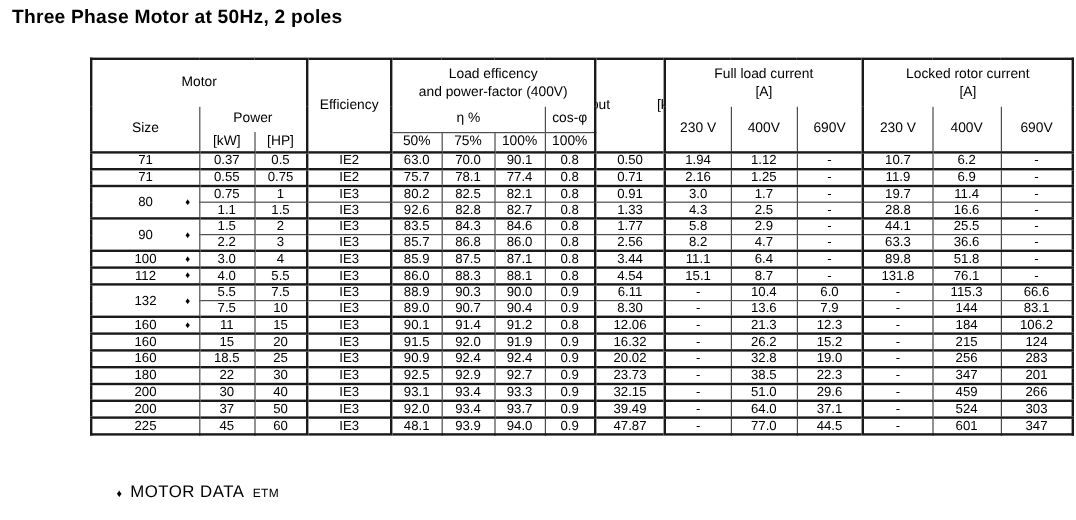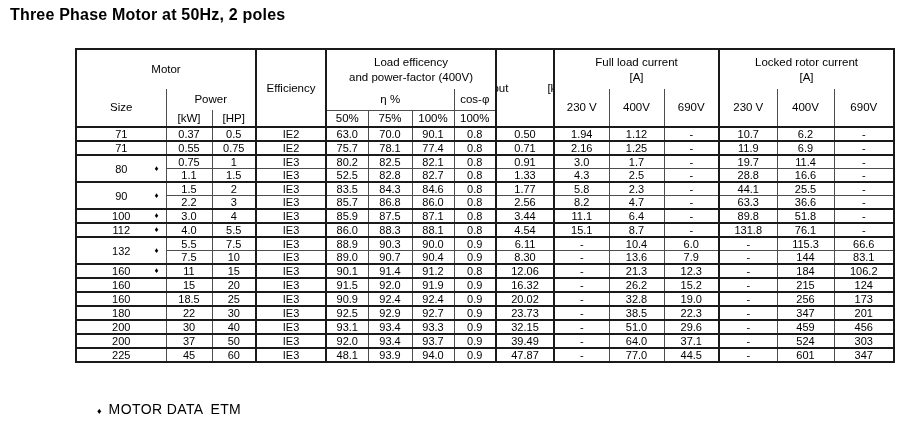--- a/index.html
+++ b/index.html
@@ -48,21 +48,21 @@
   .input-stack{
     height:74px;display:flex;flex-direction:row;
     justify-content:center;align-items:center;gap:39px;
   }
   .footnote{
     position:absolute;left:97px;top:401px;
     display:flex;align-items:baseline;gap:7px;
   }
   .footnote .fn-dia{font-size:9px;}
   .footnote .fn-label{font-size:14px;letter-spacing:0.4px;}
-  .footnote .fn-etm{font-size:14px;letter-spacing:0.3px;}
+  .footnote .fn-etm{font-size:10px;letter-spacing:0.3px;}
 </style>
 </head>
 <body>
 
 <div class="page-title">Three Phase Motor at 50Hz, 2 poles</div>
 
 <table class="motor-table">
   <colgroup>
       <col style="width: 90px;">
       <col style="width: 46px;">
@@ -173,21 +173,21 @@
         <td>1.7</td>
         <td>-</td>
         <td class="bl2">19.7</td>
         <td>11.4</td>
         <td>-</td>
       </tr>
       <tr>
         <td>1.1</td>
         <td>1.5</td>
         <td class="bl2">IE3</td>
-        <td class="bl2">52.5</td>
+        <td class="bl2">92.6</td>
         <td>82.8</td>
         <td>82.7</td>
         <td>0.8</td>
         <td class="bl2">1.33</td>
         <td class="bl2">4.3</td>
         <td>2.5</td>
         <td>-</td>
         <td class="bl2">28.8</td>
         <td>16.6</td>
         <td>-</td>
@@ -196,21 +196,21 @@
         <td class="size-cell" rowspan="2"><span>90</span><span class="dia">♦</span></td>
         <td>1.5</td>
         <td>2</td>
         <td class="bl2">IE3</td>
         <td class="bl2">83.5</td>
         <td>84.3</td>
         <td>84.6</td>
         <td>0.8</td>
         <td class="bl2">1.77</td>
         <td class="bl2">5.8</td>
-        <td>2.3</td>
+        <td>2.9</td>
         <td>-</td>
         <td class="bl2">44.1</td>
         <td>25.5</td>
         <td>-</td>
       </tr>
       <tr>
         <td>2.2</td>
         <td>3</td>
         <td class="bl2">IE3</td>
         <td class="bl2">85.7</td>
@@ -334,21 +334,21 @@
         <td class="bl2">90.9</td>
         <td>92.4</td>
         <td>92.4</td>
         <td>0.9</td>
         <td class="bl2">20.02</td>
         <td class="bl2">-</td>
         <td>32.8</td>
         <td>19.0</td>
         <td class="bl2">-</td>
         <td>256</td>
-        <td>173</td>
+        <td>283</td>
       </tr>
       <tr class="grp">
         <td class="size-cell" rowspan="1"><span>180</span></td>
         <td>22</td>
         <td>30</td>
         <td class="bl2">IE3</td>
         <td class="bl2">92.5</td>
         <td>92.9</td>
         <td>92.7</td>
         <td>0.9</td>
@@ -368,21 +368,21 @@
         <td class="bl2">93.1</td>
         <td>93.4</td>
         <td>93.3</td>
         <td>0.9</td>
         <td class="bl2">32.15</td>
         <td class="bl2">-</td>
         <td>51.0</td>
         <td>29.6</td>
         <td class="bl2">-</td>
         <td>459</td>
-        <td>456</td>
+        <td>266</td>
       </tr>
       <tr class="grp">
         <td class="size-cell" rowspan="1"><span>200</span></td>
         <td>37</td>
         <td>50</td>
         <td class="bl2">IE3</td>
         <td class="bl2">92.0</td>
         <td>93.4</td>
         <td>93.7</td>
         <td>0.9</td>

